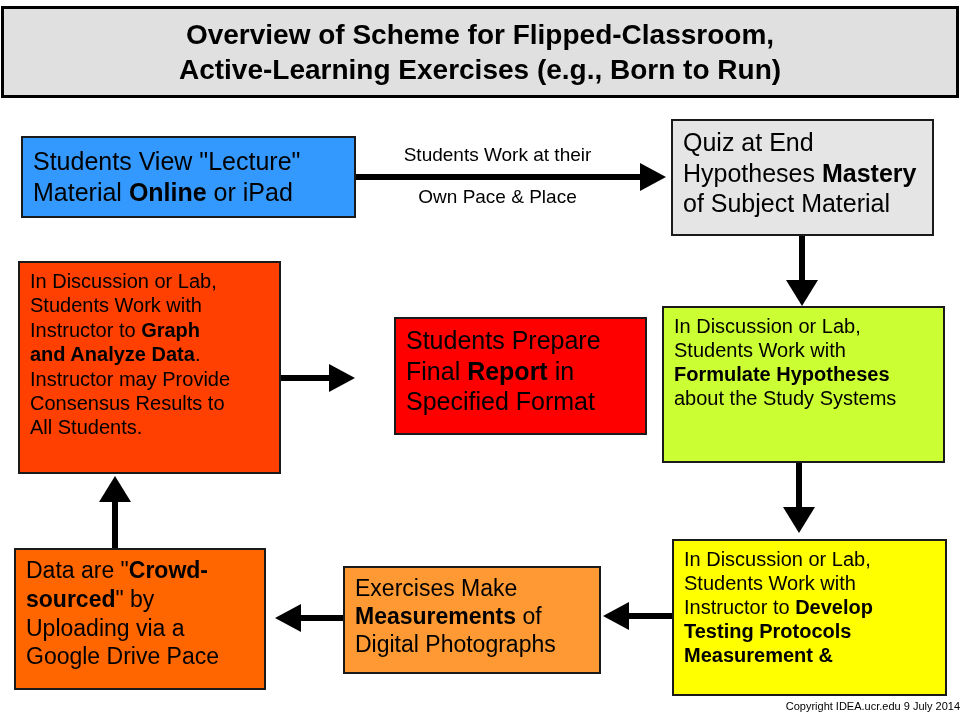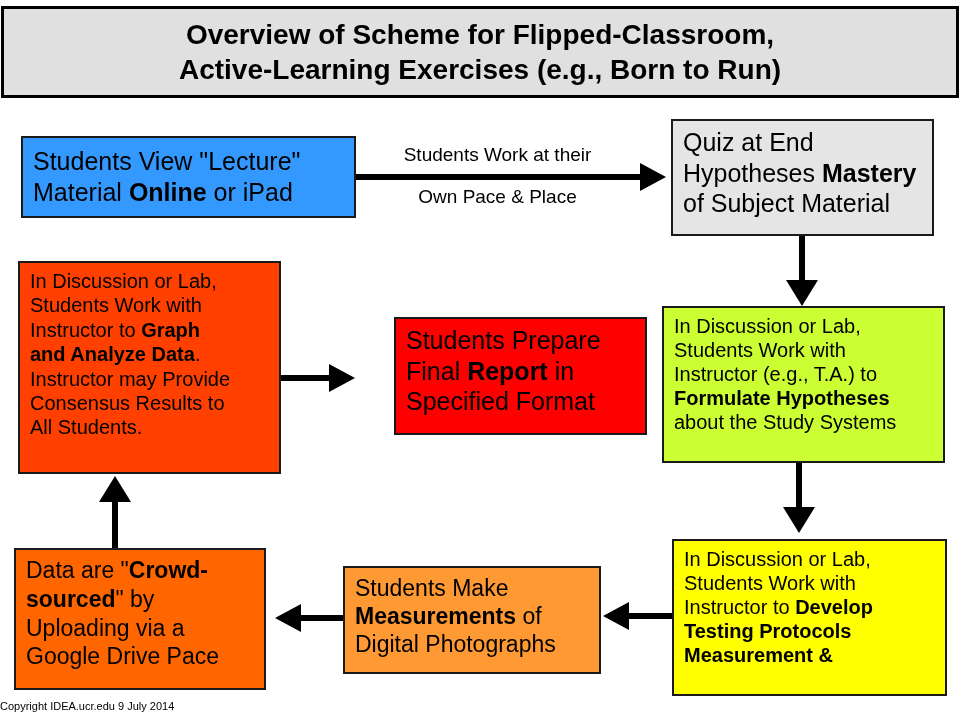--- a/index.html
+++ b/index.html
@@ -17,21 +17,21 @@
     }
     .box b { font-weight: bold; }
     .arrow-label { position: absolute; font-size: 19px; text-align: center; }
     .hline { position: absolute; height: 6px; background: #000; }
     .vline { position: absolute; width: 6px; background: #000; }
     .tri { position: absolute; width: 0; height: 0; }
     .tri-right { border-top: 14px solid transparent; border-bottom: 14px solid transparent; border-left: 26px solid #000; }
     .tri-left { border-top: 14px solid transparent; border-bottom: 14px solid transparent; border-right: 26px solid #000; }
     .tri-down { border-left: 16px solid transparent; border-right: 16px solid transparent; border-top: 26px solid #000; }
     .tri-up { border-left: 16px solid transparent; border-right: 16px solid transparent; border-bottom: 26px solid #000; }
-    .copyright { position: absolute; left: 0; width: 960px; top: 700px; text-align: left; font-size: 11px; }
+    .copyright { position: absolute; left: 0; width: 960px; top: 700px; text-align: right; font-size: 11px; }
   </style>
 </head>
 <body>
 
 <div class="title-box">
   <div>Overview of Scheme for Flipped-Classroom,</div>
   <div>Active-Learning Exercises (e.g., Born to Run)</div>
 </div>
 
 <div class="box" style="left:21px; top:136px; width:335px; height:82px; background:#3399ff; font-size:25px; padding:8px 10px;">
@@ -49,41 +49,40 @@
   <div><span>Hypotheses </span><b>Mastery</b></div>
   <div>of Subject Material</div>
 </div>
 
 <div class="vline" style="left:799px; top:236px; height:46px;"></div>
 <div class="tri tri-down" style="left:786px; top:280px;"></div>
 
 <div class="box" style="left:662px; top:306px; width:283px; height:157px; background:#ccff33; font-size:20px; padding:6px 10px; line-height:1.2;">
   <div>In Discussion or Lab,</div>
   <div>Students Work with</div>
-  <div>Instructor (e.g., T.A.) to</div>
   <div><b>Formulate Hypotheses</b></div>
   <div>about the Study Systems</div>
 </div>
 
 <div class="vline" style="left:796px; top:463px; height:46px;"></div>
 <div class="tri tri-down" style="left:783px; top:507px;"></div>
 
 <div class="box" style="left:672px; top:539px; width:275px; height:157px; background:#ffff00; font-size:20px; padding:6px 10px; line-height:1.2;">
   <div>In Discussion or Lab,</div>
   <div>Students Work with</div>
   <div><span>Instructor to </span><b>Develop</b></div>
   <div><b>Testing Protocols</b></div>
   <div><b>Measurement &amp;</b></div>
 </div>
 
 <div class="hline" style="left:628px; top:613px; width:44px;"></div>
 <div class="tri tri-left" style="left:603px; top:602px;"></div>
 
 <div class="box" style="left:343px; top:566px; width:258px; height:108px; background:#ff9933; font-size:23px; padding:6px 10px;">
-  <div>Students Make</div>
+  <div>Exercises Make</div>
   <div><b>Measurements</b><span> of</span></div>
   <div>Digital Photographs</div>
 </div>
 
 <div class="hline" style="left:300px; top:615px; width:43px;"></div>
 <div class="tri tri-left" style="left:275px; top:604px;"></div>
 
 <div class="box" style="left:14px; top:548px; width:252px; height:142px; background:#ff6600; font-size:23px; padding:6px 10px; line-height:1.25;">
   <div><span>Data are "</span><b>Crowd-</b></div>
   <div><b>sourced</b><span>" by</span></div>

